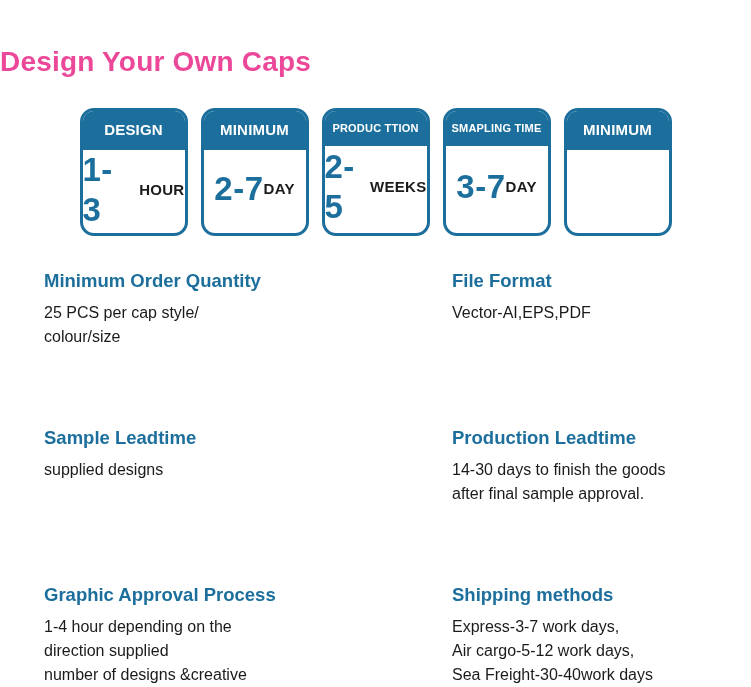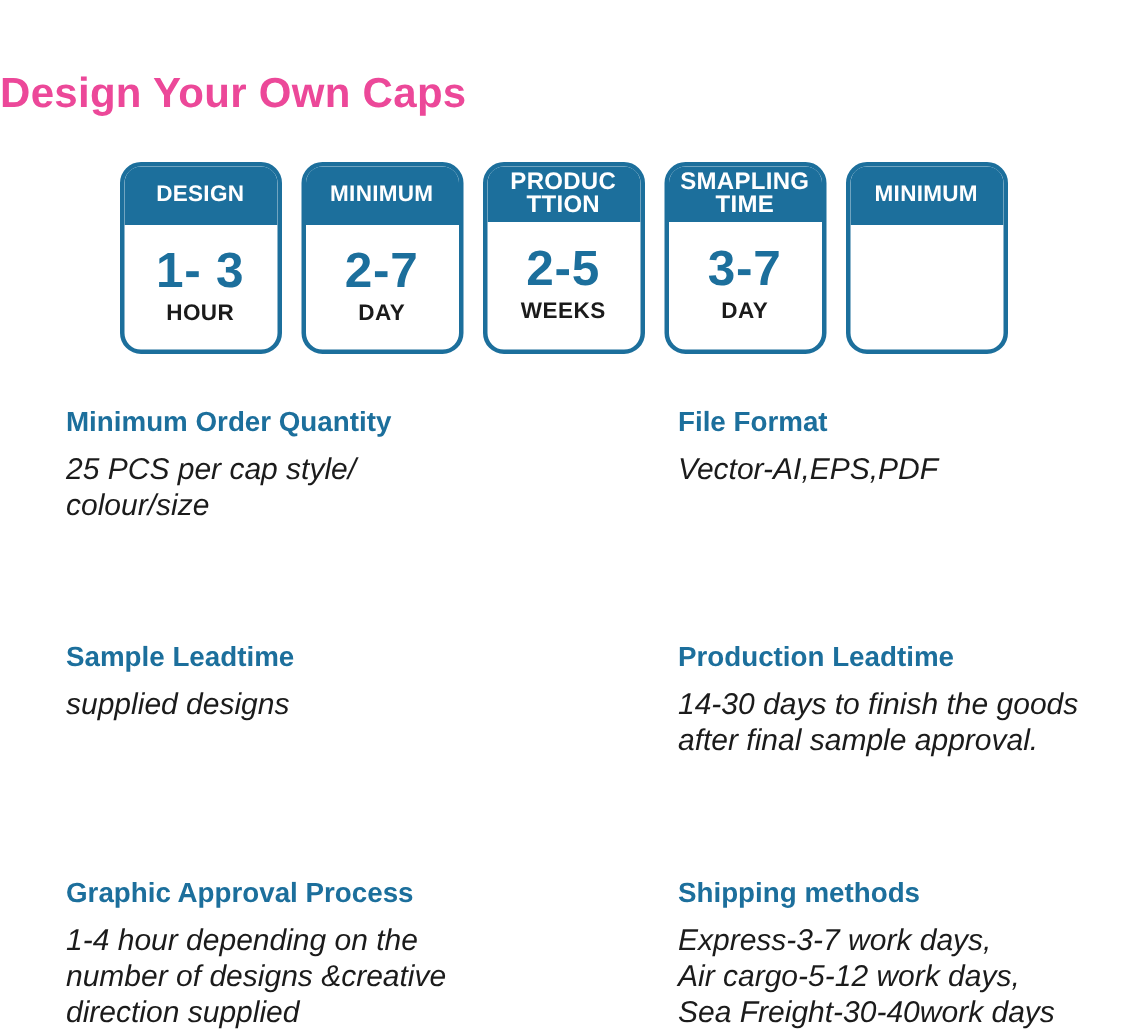--- a/index.html
+++ b/index.html
@@ -56,28 +56,27 @@
     line-height: 16px;
     text-align: center;
     padding: 5px 2px 6px 2px;
     letter-spacing: 0.2px;
     min-height: 28px;
     display: flex;
     align-items: center;
     justify-content: center;
   }
   .badge-head.two-line {
-    font-size: 16px;
+    font-size: 11px;
     line-height: 15px;
     padding: 3px 2px 4px 2px;
   }
   .badge-body {
     flex: 1;
     display: flex;
-    flex-direction: column;
     align-items: center;
     justify-content: center;
     padding-bottom: 6px;
   }
   .badge-value {
     font-size: 33px;
     font-weight: bold;
     color: #1c6f9c;
     line-height: 40px;
     letter-spacing: 0.5px;
@@ -103,24 +102,23 @@
   .cell {
     margin-bottom: 30px;
   }
   .cell-heading {
     font-size: 18.5px;
     font-weight: bold;
     color: #1c6f9c;
     margin-bottom: 9px;
   }
   .cell-body {
-    font-size: 20px;
+    font-size: 16px;
     line-height: 24px;
     color: #1b1b1b;
-    font-style: italic;
   }
   .cell-body div {
     white-space: pre;
   }
 </style>
 </head>
 <body>
 
 <div class="page">
 
@@ -197,22 +195,22 @@
       <div class="cell-body">
         <div>14-30 days to finish the goods</div>
         <div>after final sample approval.</div>
       </div>
     </div>
 
     <div class="cell">
       <div class="cell-heading">Graphic Approval Process</div>
       <div class="cell-body">
         <div>1-4 hour depending on the</div>
+        <div>direction supplied</div>
         <div>number of designs &amp;creative</div>
-        <div>direction supplied</div>
       </div>
     </div>
 
     <div class="cell">
       <div class="cell-heading">Shipping methods</div>
       <div class="cell-body">
         <div>Express-3-7 work days,</div>
         <div>Air cargo-5-12 work days,</div>
         <div>Sea Freight-30-40work days</div>
       </div>

